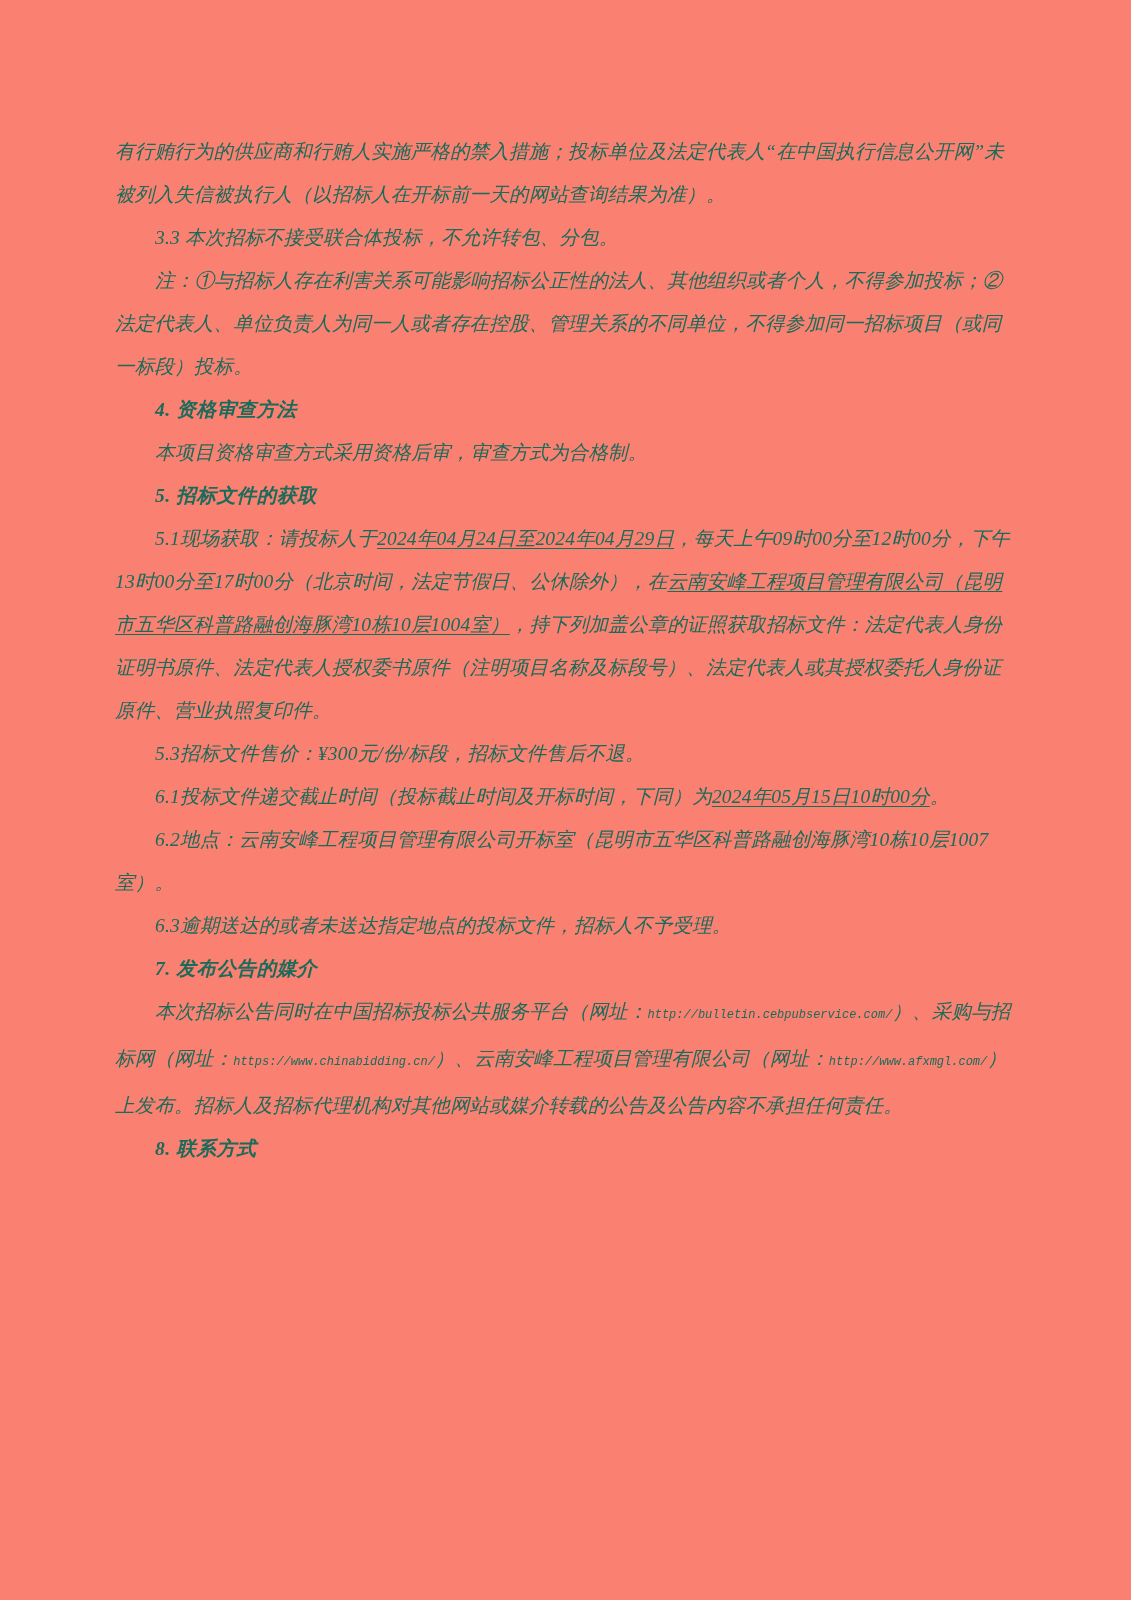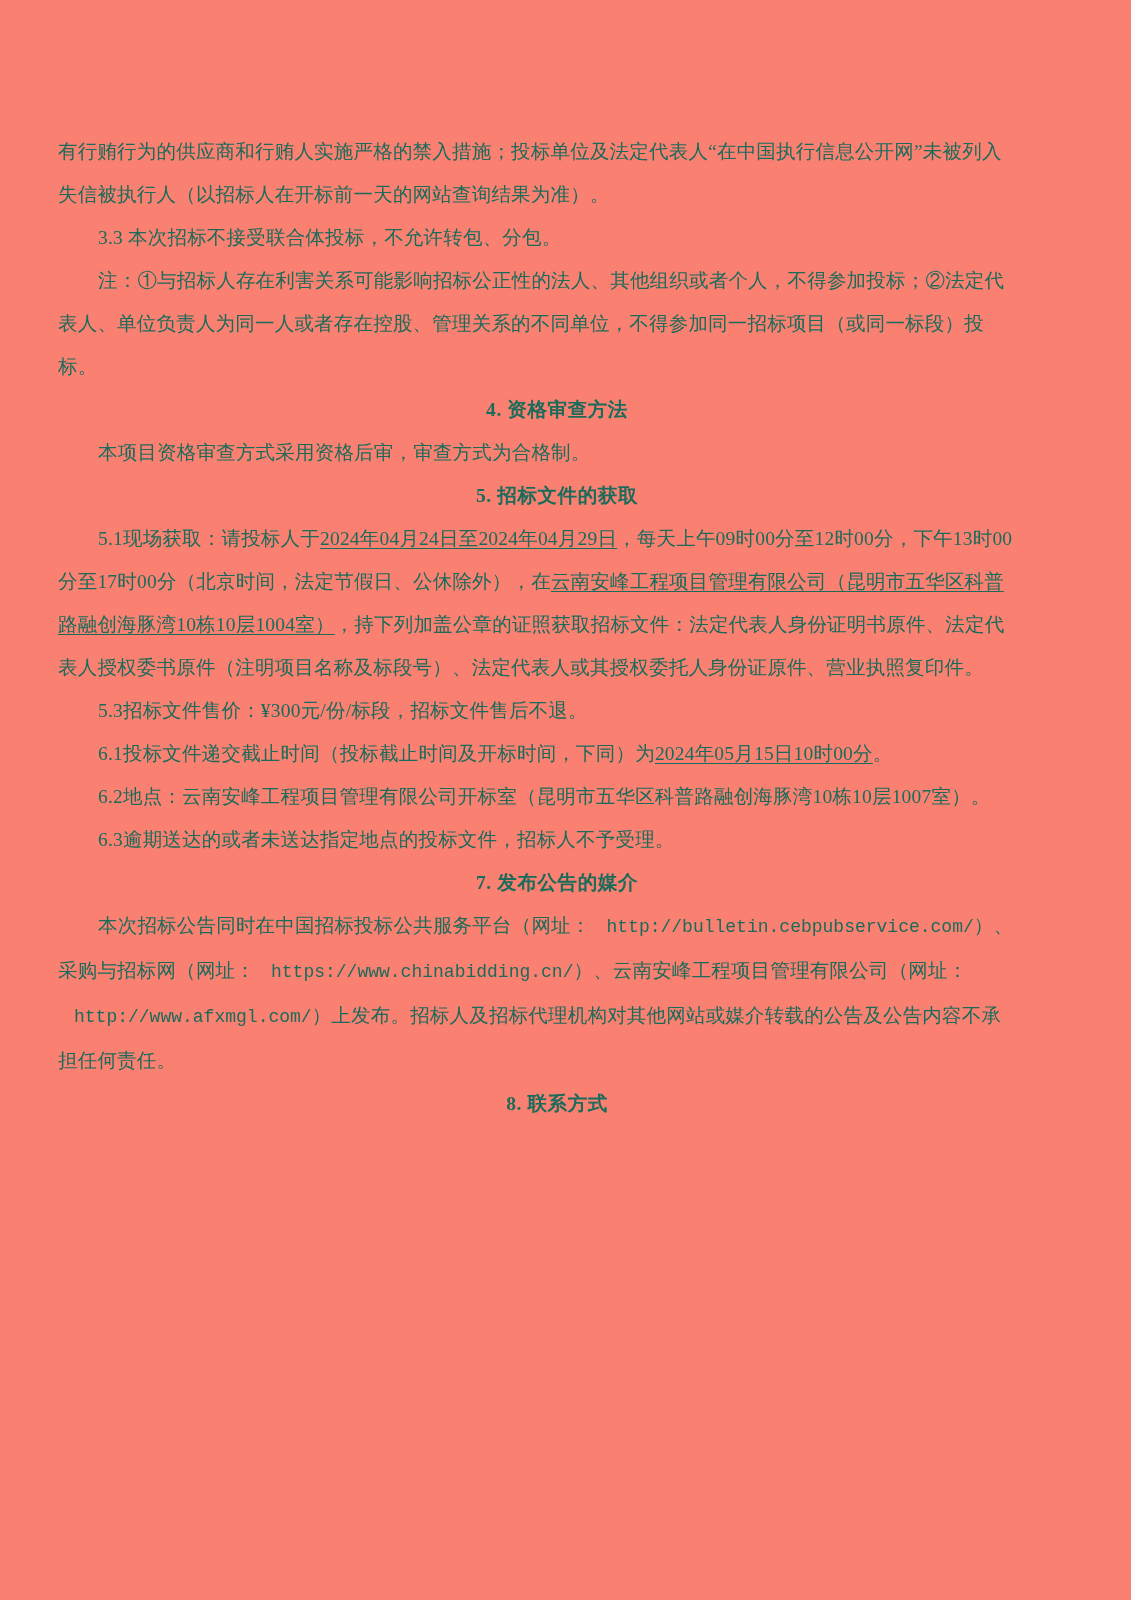--- a/index.html
+++ b/index.html
@@ -12,21 +12,22 @@
     background: #fa8072;
     font-family: "Liberation Serif", serif;
     color: #1b6b5a;
     overflow: hidden;
   }
   .page {
     position: relative;
     width: 1131px;
     height: 1472px;
     box-sizing: border-box;
-    padding: 130px 115px 0 58px;
+    padding: 130px 115px 0 115px;
+    font-style: italic;
   }
   .doc-body {
     font-size: 19.5px;
     line-height: 43px;
     letter-spacing: 0.2px;
     color: #1b6b5a;
   }
   p {
     margin: 0;
     white-space: normal;
@@ -34,31 +35,29 @@
   .para {
     text-indent: 40px;
   }
   .noindent {
     text-indent: 0;
   }
   .heading {
     font-weight: bold;
     text-indent: 40px;
     letter-spacing: 0.6px;
-    text-align: center;
   }
   .u {
     text-decoration: underline;
     text-underline-offset: 3px;
   }
   .mono {
     font-family: "Liberation Mono", monospace;
-    font-size: 18px;
+    font-size: 12px;
     letter-spacing: 0;
-    margin-left: 16px;
   }
   .tight-sp {
     letter-spacing: 8px;
   }
 </style>
 </head>
 <body>
 
 <div class="page">
   <div class="doc-body">

